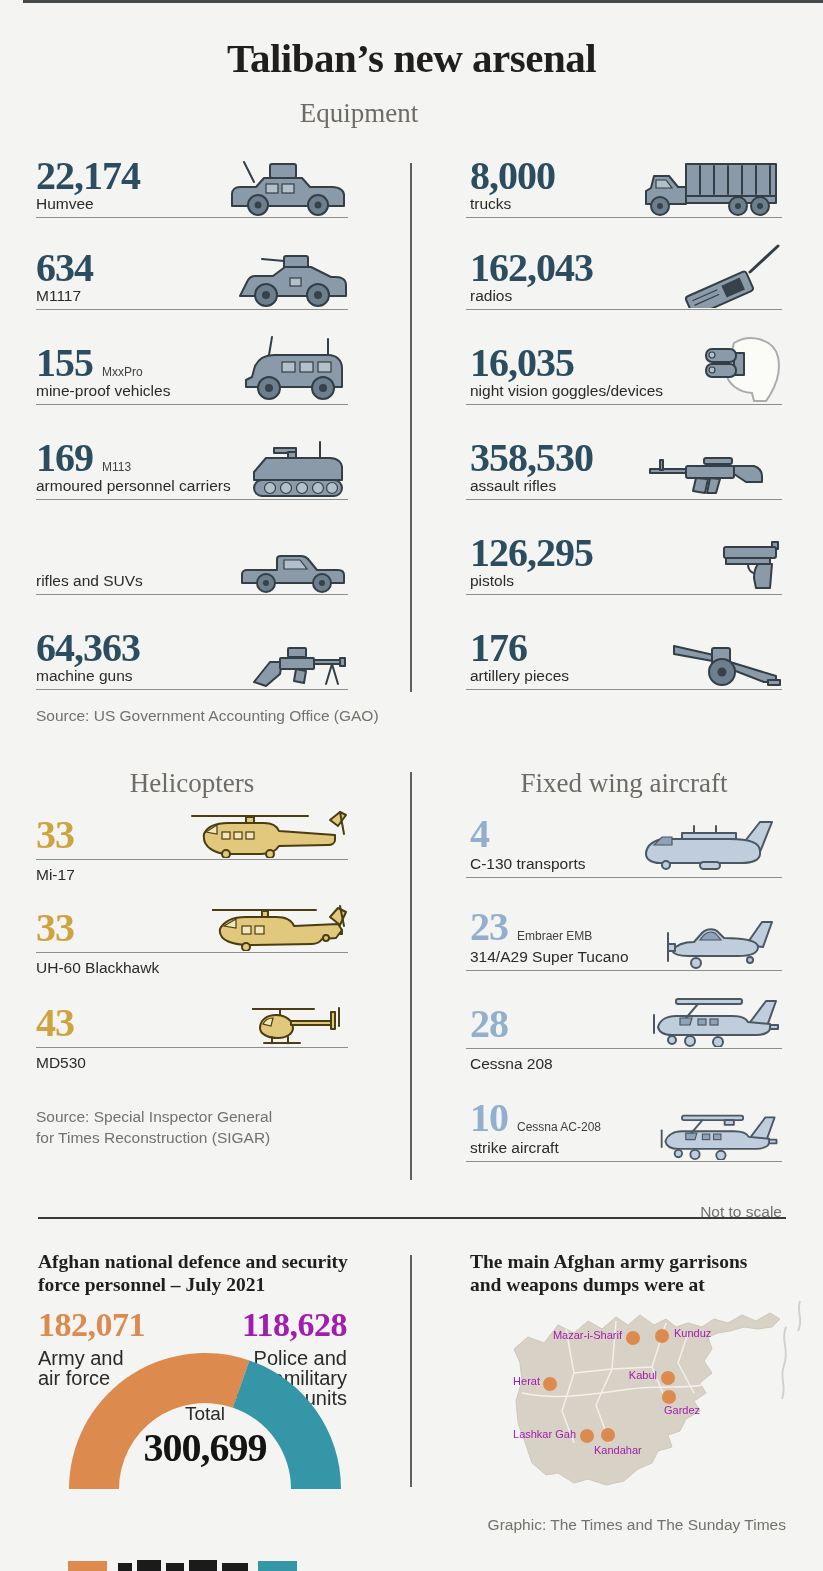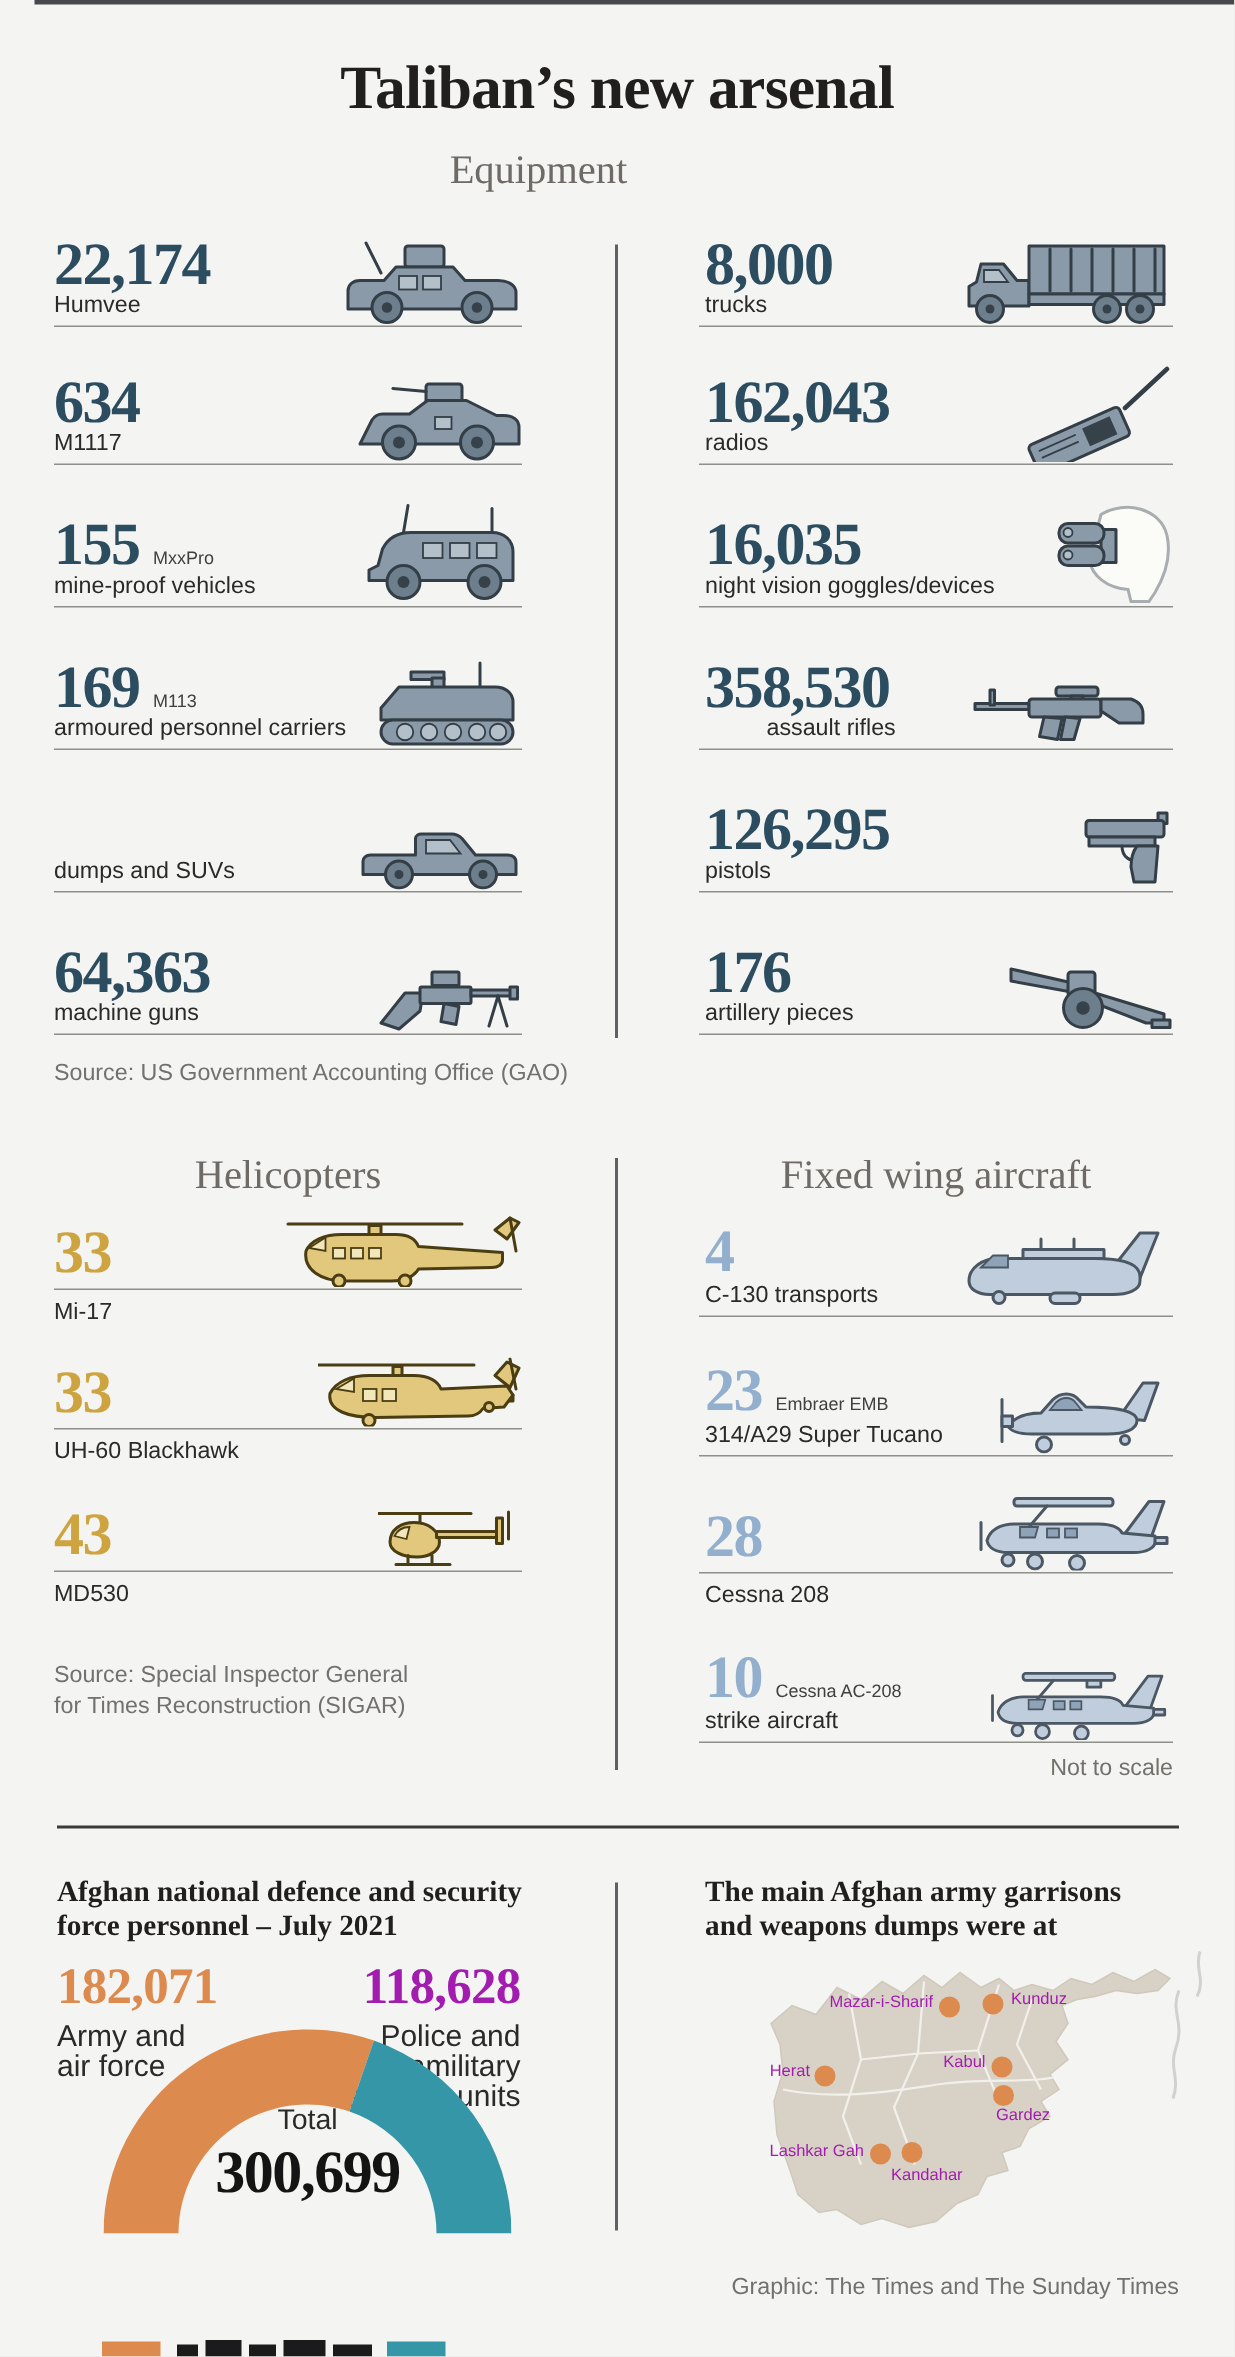--- a/index.html
+++ b/index.html
@@ -34,21 +34,21 @@
   .bignum{position:absolute;font-family:"Liberation Serif",serif;font-weight:bold;
           font-size:34px;letter-spacing:-0.5px;line-height:1;}
   .orange{color:#dd8a4e;} .teal{color:#a21caf;}
   .blbl{position:absolute;font-size:20px;line-height:20px;color:#2a2a28;}
   .total-lbl{position:absolute;left:69px;width:272px;text-align:center;top:1403px;
              font-size:19px;color:#2a2a28;}
   .total-val{position:absolute;left:69px;width:272px;text-align:center;top:1424px;
              font-family:"Liberation Serif",serif;font-weight:bold;font-size:40px;color:#141414;letter-spacing:-1px;}
   .citylbl{position:absolute;font-size:11px;color:#a21caf;white-space:nowrap;}
   .credit{position:absolute;font-size:15.5px;color:#72716d;}
-  .nts{position:absolute;font-size:15.5px;color:#72716d;}
+  .nts{position:absolute;font-size:15.5px;color:#72716d;margin-top:33px;}
   .legend-swatch{position:absolute;height:22px;width:39px;}
   .legend-glyph{position:absolute;background:#1b1b1b;}
   svg .veh{fill:#8a9aa9;stroke:#333e47;stroke-width:2;stroke-linejoin:round;}
   svg .vehd{fill:#6d7f8d;stroke:#333e47;stroke-width:2;}
   svg .win{fill:#b3bfc9;stroke:#333e47;stroke-width:1.2;}
   svg .lin{stroke:#333e47;stroke-width:2;fill:none;stroke-linecap:round;}
   svg .hel{fill:#e2c87d;stroke:#4a3d12;stroke-width:2;stroke-linejoin:round;}
   svg .helw{fill:#f2e6bb;stroke:#4a3d12;stroke-width:1.2;}
   svg .hlin{stroke:#4a3d12;stroke-width:2;fill:none;stroke-linecap:round;}
   svg .pln{fill:#bfcddd;stroke:#4b5763;stroke-width:2;stroke-linejoin:round;}
@@ -151,21 +151,21 @@
           <circle class="win" cx="38" cy="48" r="5.5"></circle>
         <circle class="win" cx="54" cy="48" r="5.5"></circle>
           <circle class="win" cx="70" cy="48" r="5.5"></circle>
         <circle class="win" cx="84" cy="48" r="5.5"></circle>
       </svg>
     </span>
     <div class="rule"></div>
   </div>
 
   <div class="itm" style="left:36px;top:533px;height:62px;">
-    <div class="lbl">dumps and SUVs</div>
+    <div class="lbl">rifles and SUVs</div>
     <span class="icon">
       <svg width="112" height="46" viewBox="0 0 112 46">
         <path class="veh" d="M6 36 v-9 c0-2 2-4 5-4 h30 V12 c0-2 2-3 4-3 h20 c3 0 5 1 7 3 l9 11 h21 c4 0 6 2 6 5 v8 z"></path>
         <path class="win" d="M48 13 h16 l7 9 h-23 z"></path>
         <circle class="vehd" cx="30" cy="36" r="9"></circle>
           <circle cx="30" cy="36" r="3" fill="#36414a"></circle>
         <circle class="vehd" cx="86" cy="36" r="9"></circle>
           <circle cx="86" cy="36" r="3" fill="#36414a"></circle>
       </svg>
     </span>
@@ -256,21 +256,21 @@
           <circle class="win" cx="8" cy="41" r="3"></circle>
       </svg>
     </span>
     <div class="rule"></div>
   </div>
 
   <div class="itm" style="left:466px;top:438px;height:62px;width:316px;">
     <div class="numrow" style="left:4px;">
         <span class="num">358,530</span>
       </div>
-    <div class="lbl" style="left:4px;margin-left:41px;">assault rifles</div>
+    <div class="lbl" style="left:4px;">assault rifles</div>
     <span class="icon">
       <svg width="134" height="46" viewBox="0 0 134 46">
         <rect class="veh" x="2" y="17" width="36" height="4"></rect>
         <rect class="veh" x="12" y="8" width="3" height="10"></rect>
         <rect class="veh" x="56" y="6" width="28" height="6" rx="2"></rect>
         <rect class="veh" x="66" y="12" width="8" height="4"></rect>
         <rect class="veh" x="38" y="14" width="48" height="12" rx="2"></rect>
         <path class="veh" d="M86 14 h20 c6 2 8 6 8 10 v6 h-16 l-12-8 z"></path>
         <path class="veh" d="M62 26 l10 1 -4 14 h-9 z"></path>
         <path class="veh" d="M48 26 l12 1 -3 14 -12-2 z"></path>

